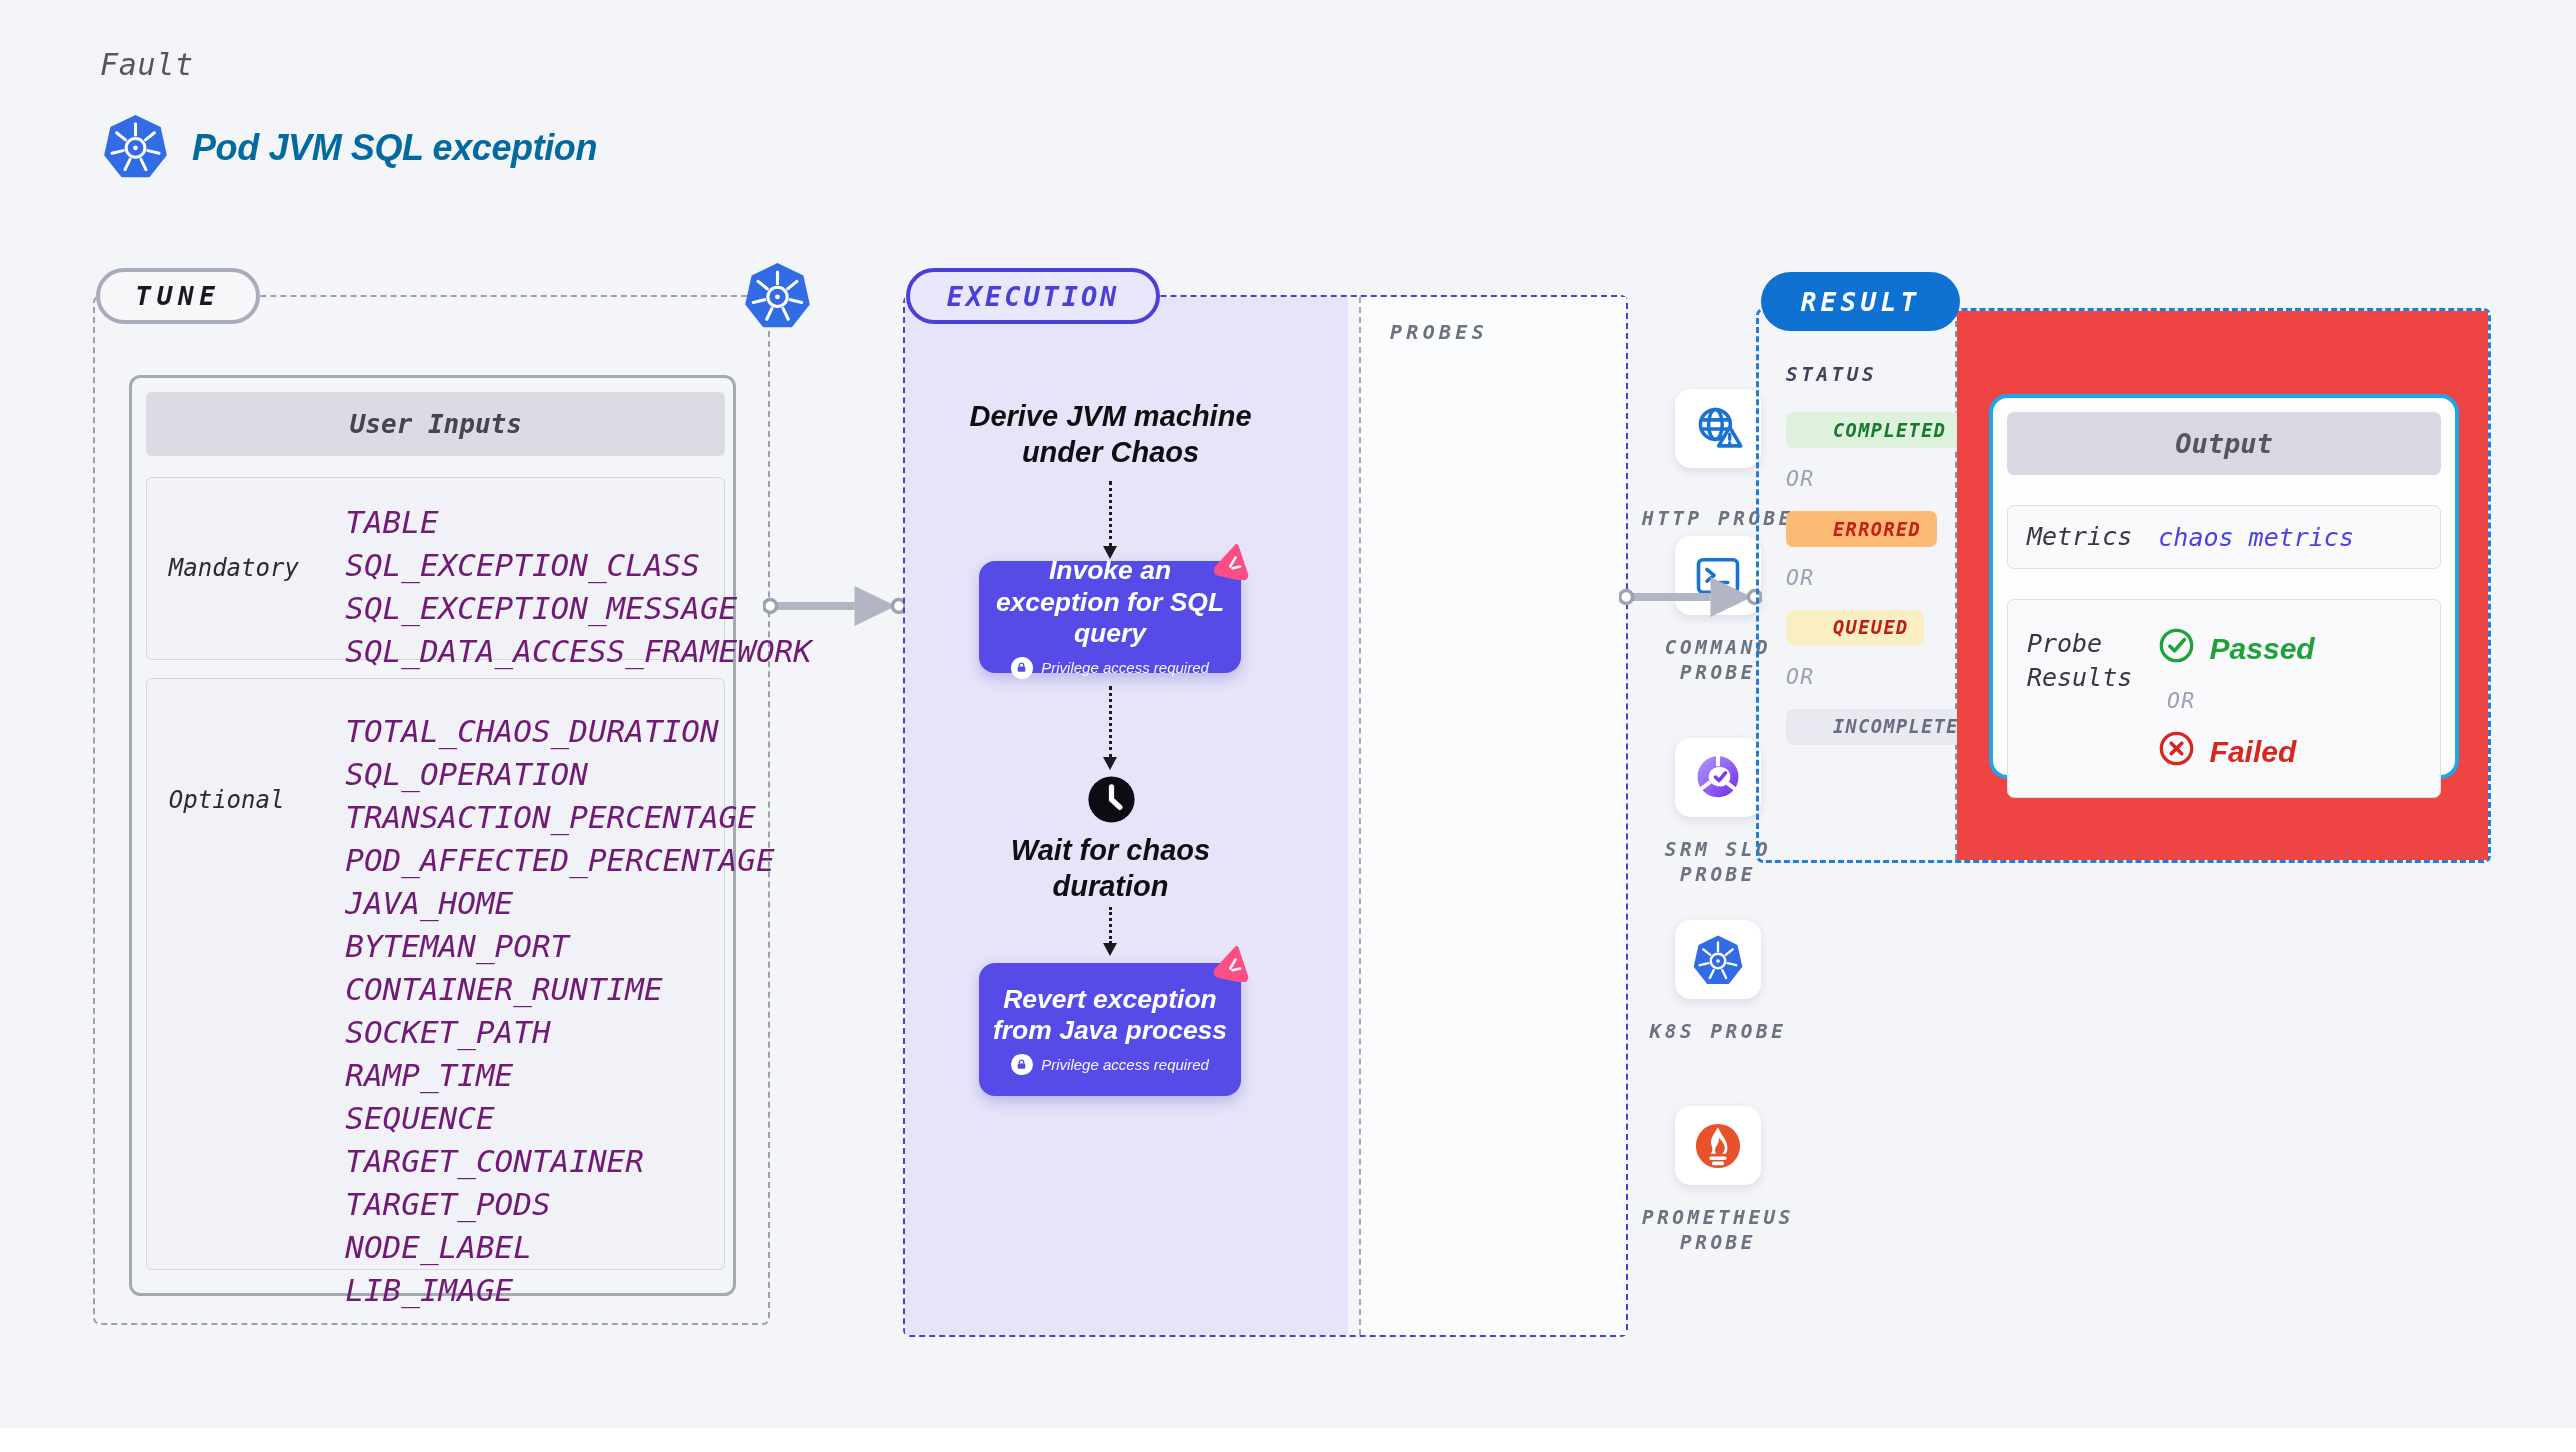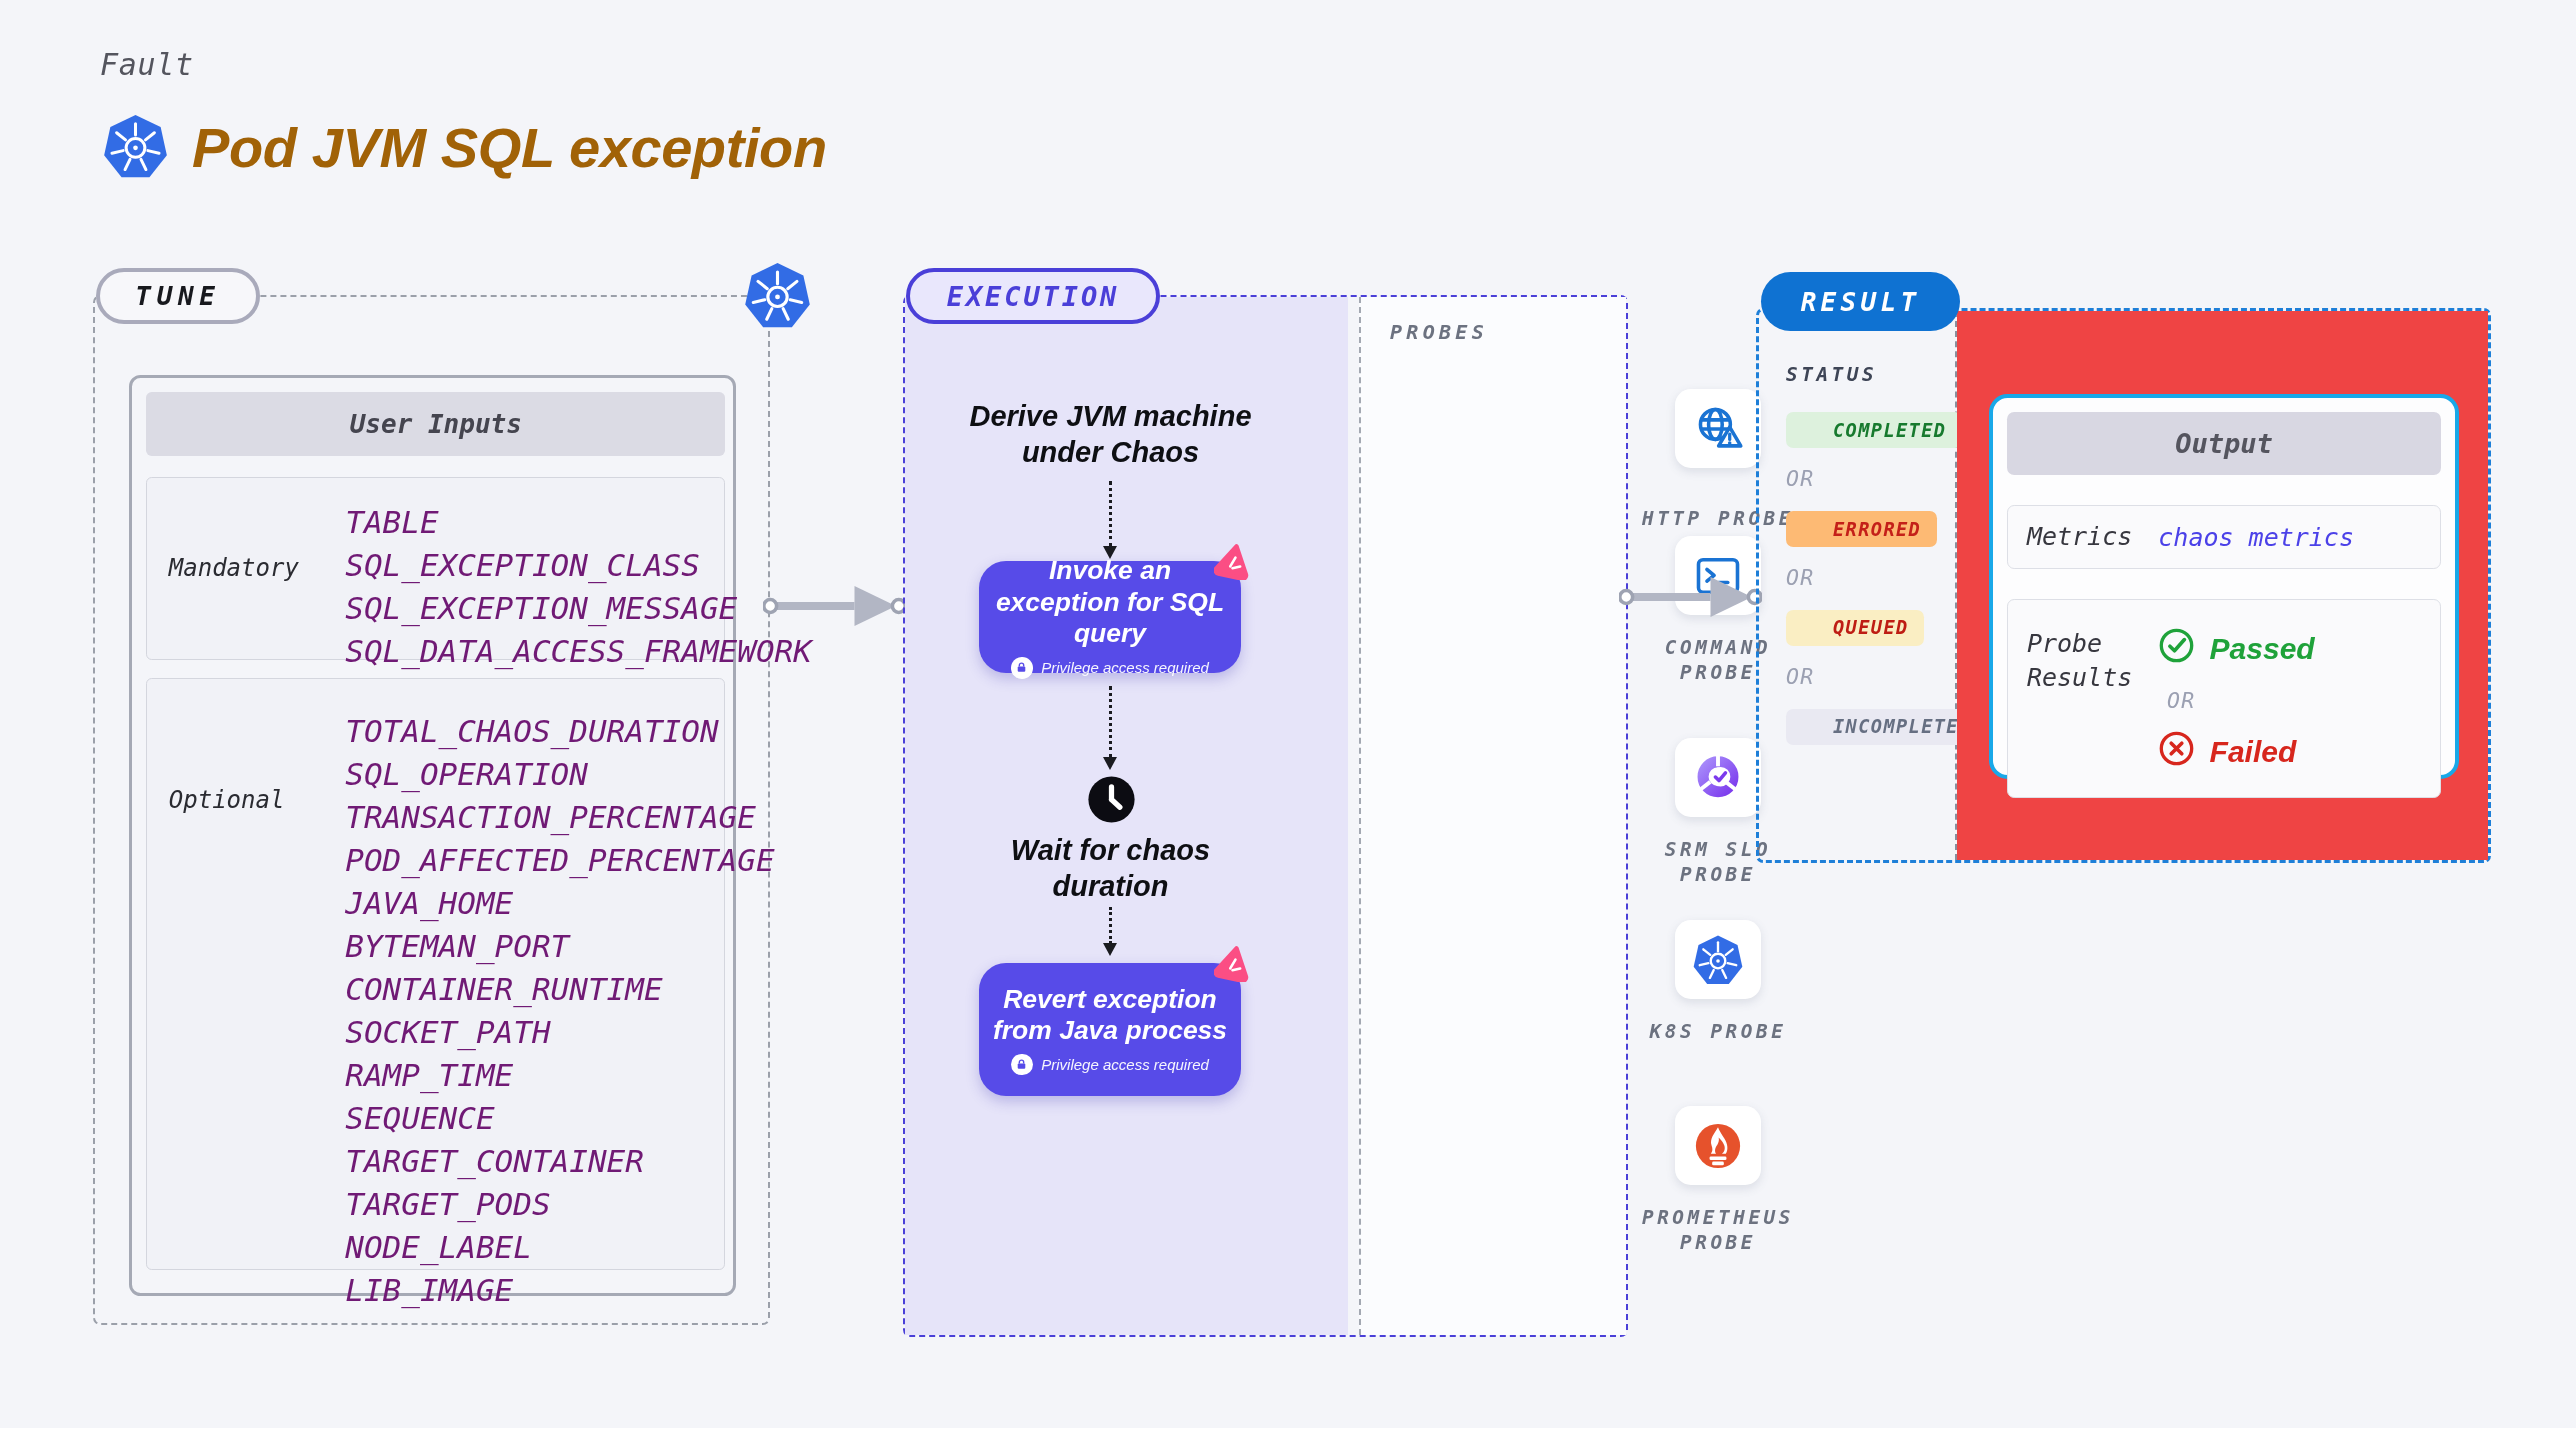--- a/index.html
+++ b/index.html
@@ -9,21 +9,21 @@
     background:#F4F5F9;
     font-family:"Liberation Sans","DejaVu Sans",sans-serif;
     font-style:italic;
   }
   .abs { position:absolute; }
 
   
   .fault-label { left:100px; top:47px; font-family:"DejaVu Sans Mono","Liberation Mono",monospace;
     font-size:30px; color:#54555E; letter-spacing:0.7px; }
   .title-row { left:102px; top:113px; display:flex; align-items:center; gap:23px; }
-  .page-title { font-size:56px; font-weight:700; color:#a16207; letter-spacing:-0.4px; }
+  .page-title { font-size:36px; font-weight:700; color:#0369a1; letter-spacing:-0.4px; }
 
   
   .pill { position:absolute; z-index:8; display:flex; align-items:center; justify-content:center;
     border-radius:43px; font-family:"DejaVu Sans Mono","Liberation Mono",monospace; font-weight:bold; }
   .pill-tune { left:96px; top:268px; width:164px; height:56px; background:#F7F7FA;
     border:4.3px solid #A9AABB; color:#18191E; font-size:26px; letter-spacing:5.7px; }
   .pill-exec { left:906px; top:268px; width:254px; height:56px; background:#E9E7FC;
     border:4.3px solid #4A3FD8; color:#4A3FD8; font-size:27px; letter-spacing:2.9px; }
   .pill-result { left:1761px; top:272px; width:199px; height:59px; background:#0F72D2;
     border:none; color:#FFFFFF; font-size:26px; letter-spacing:4.3px; }
@@ -64,21 +64,21 @@
 
   
   .flow-text { position:absolute; width:301px; text-align:center;
     font-size:29px; font-weight:700; color:#0E0F13; line-height:36px; }
   .derive-text { left:960px; top:398px; }
   .wait-text { left:960px; top:832px; width:301px; }
   .v-arrow { position:absolute; width:0; border-left:3.6px dotted #1A1B20; }
   .v-arrow::after { content:""; position:absolute; bottom:-11.5px; left:-9.3px;
     border-left:7.9px solid transparent; border-right:7.9px solid transparent;
     border-top:13px solid #1A1B20; }
-  .node { position:absolute; left:979px; width:262px; background:#574BE8; border-radius:27px;
+  .node { position:absolute; left:979px; width:262px; background:#574BE8; border-radius:16px;
     display:flex; flex-direction:column; align-items:center; justify-content:center; gap:7.2px;
     box-shadow:0 5.7px 13px rgba(60,50,180,0.25); }
   .node-invoke { top:561px; height:112px; }
   .node-revert { top:963px; height:133px; }
   .node-title { color:#fff; font-size:26.5px; font-weight:700; line-height:31.5px; text-align:center; width:236px; }
   .priv-row { display:flex; align-items:center; gap:8.6px; }
   .priv-circle { width:21.5px; height:21.5px; border-radius:50%; background:#fff;
     display:flex; align-items:center; justify-content:center; }
   .priv-text { color:rgba(255,255,255,0.95); font-size:15px; }
   .litmus-badge { position:absolute; top:-20px; right:-11.5px; }

